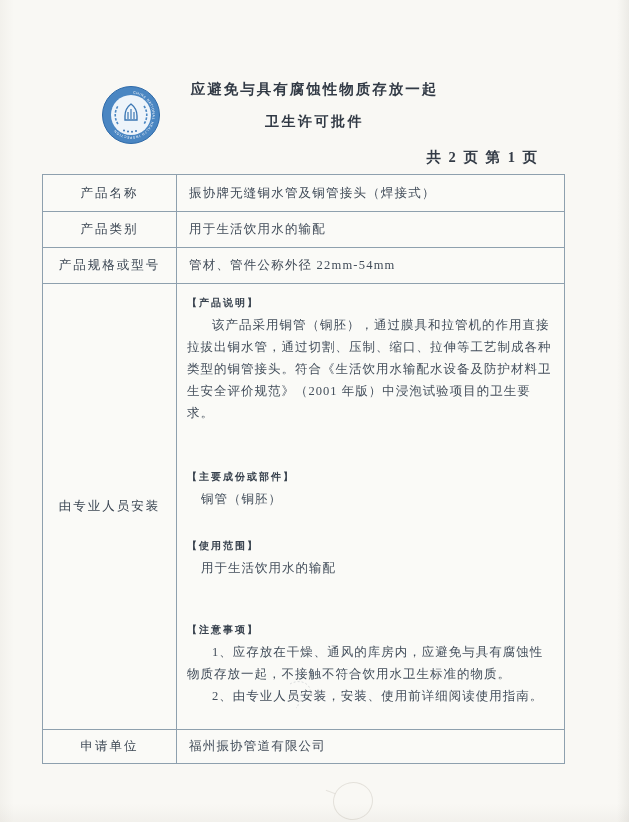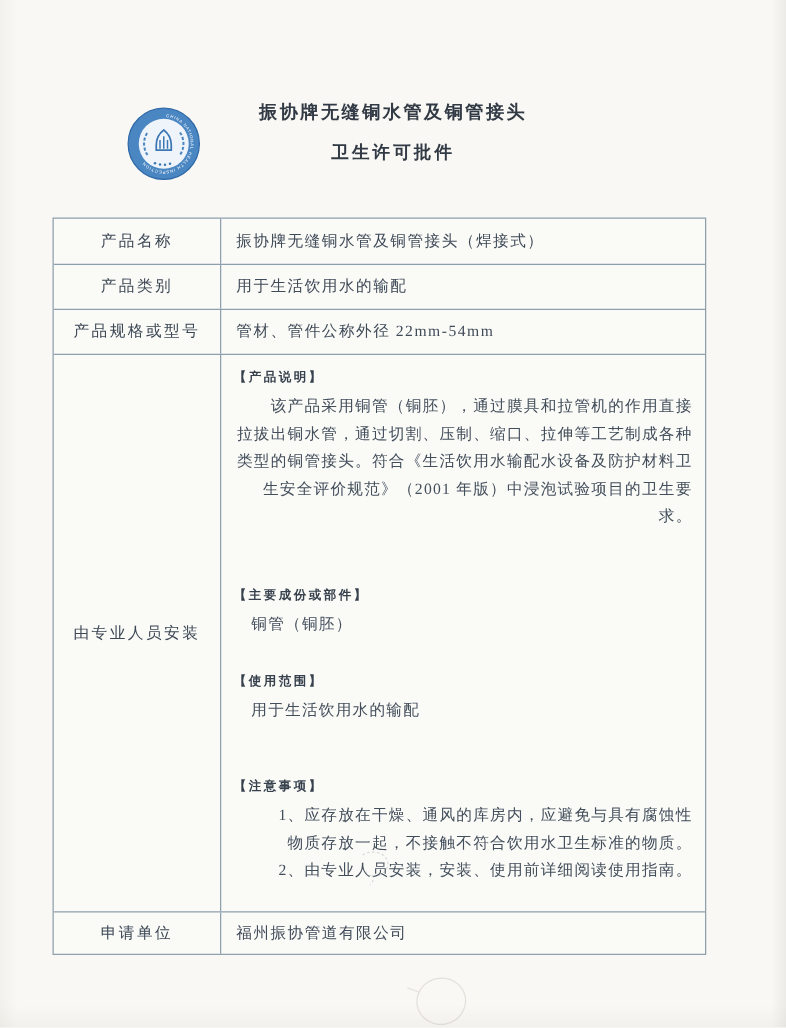--- a/index.html
+++ b/index.html
@@ -74,21 +74,21 @@
     align-items: flex-start;
   }
   .sec-heading {
     font-size: 10px; font-weight: 700; letter-spacing: 2px;
     color: #37414d; line-height: 22px;
   }
   .sec-body, .sec-item {
     margin: 0; font-size: 12.5px; letter-spacing: 1px;
     line-height: 22px; color: #434e5b;
   }
-  .indent { text-indent: 2em; text-align: right; }
+  .indent { text-indent: 2em; }
   .small-indent { padding-left: 14px; }
   .mt-42 { margin-top: 42px; }
   .mt-25 { margin-top: 25px; }
   .mt-40 { margin-top: 40px; }
   
   .stamp-squiggle {
     position: absolute; left: 282px; top: 676px;
     width: 36px; height: 34px; opacity: 0.55;
   }
   .stamp-circle {
@@ -127,22 +127,23 @@
       <path d="M 31,20 c -4,3 -6,7 -6,12 l 0,4 12,0 0,-4 c 0,-5 -2,-9 -6,-12 z" fill="none" stroke="#3c77b4" stroke-width="1.4"></path>
       <path d="M 28,28 l 0,7 M 31,25 l 0,10 M 34,28 l 0,7" stroke="#3c77b4" stroke-width="1.2" fill="none"></path>
 
       <circle cx="24" cy="46.5" r="1" fill="#3c77b4"></circle>
       <circle cx="28" cy="47.5" r="1" fill="#3c77b4"></circle>
       <circle cx="32" cy="47.7" r="1" fill="#3c77b4"></circle>
       <circle cx="36" cy="47" r="1" fill="#3c77b4"></circle>
     </svg>
   </div>
 
-  <div class="title1">振协牌无缝铜水管及铜管接头</div>
+  <div class="title1">应避免与具有腐蚀性物质存放一起</div>
   <div class="title2">卫生许可批件</div>
+  <div class="pageno">共 2 页 第 1 页</div>
 
   <div class="doc-table">
 
     <div class="trow r-s">
       <div class="cell label">产品名称</div>
       <div class="cell value">振协牌无缝铜水管及铜管接头（焊接式）</div>
     </div>
 
     <div class="trow r-s">
       <div class="cell label">产品类别</div>

